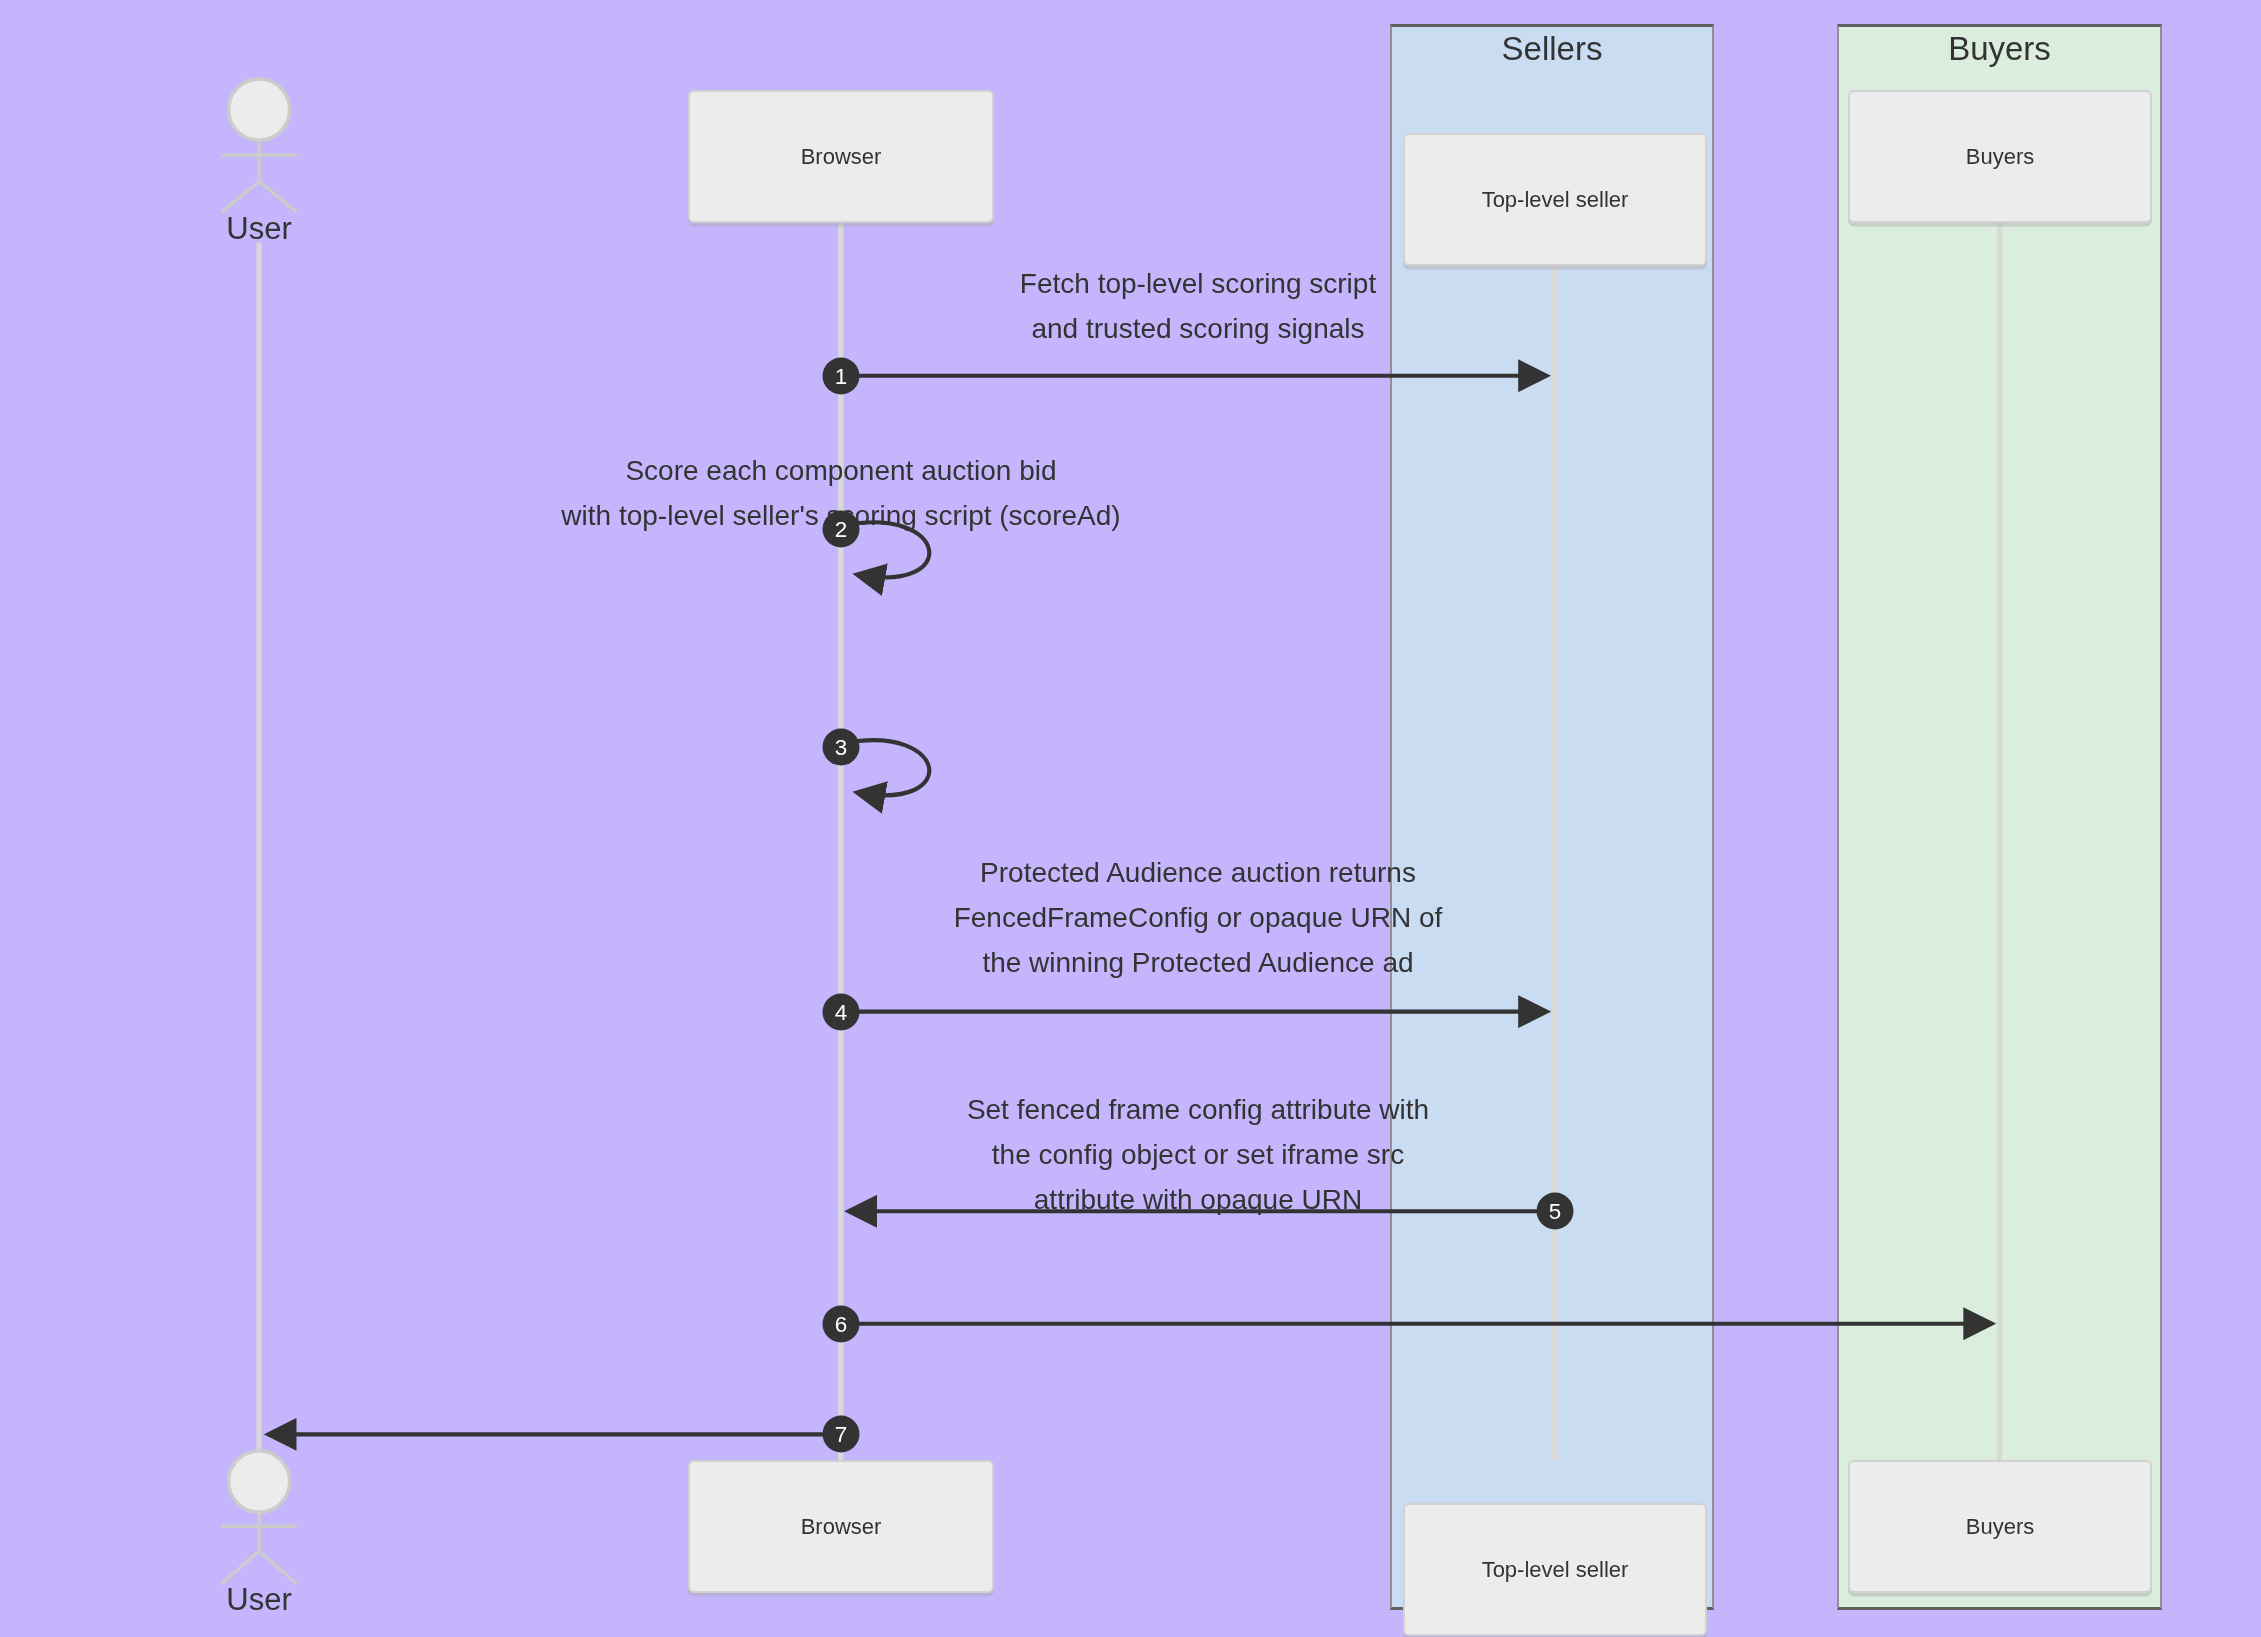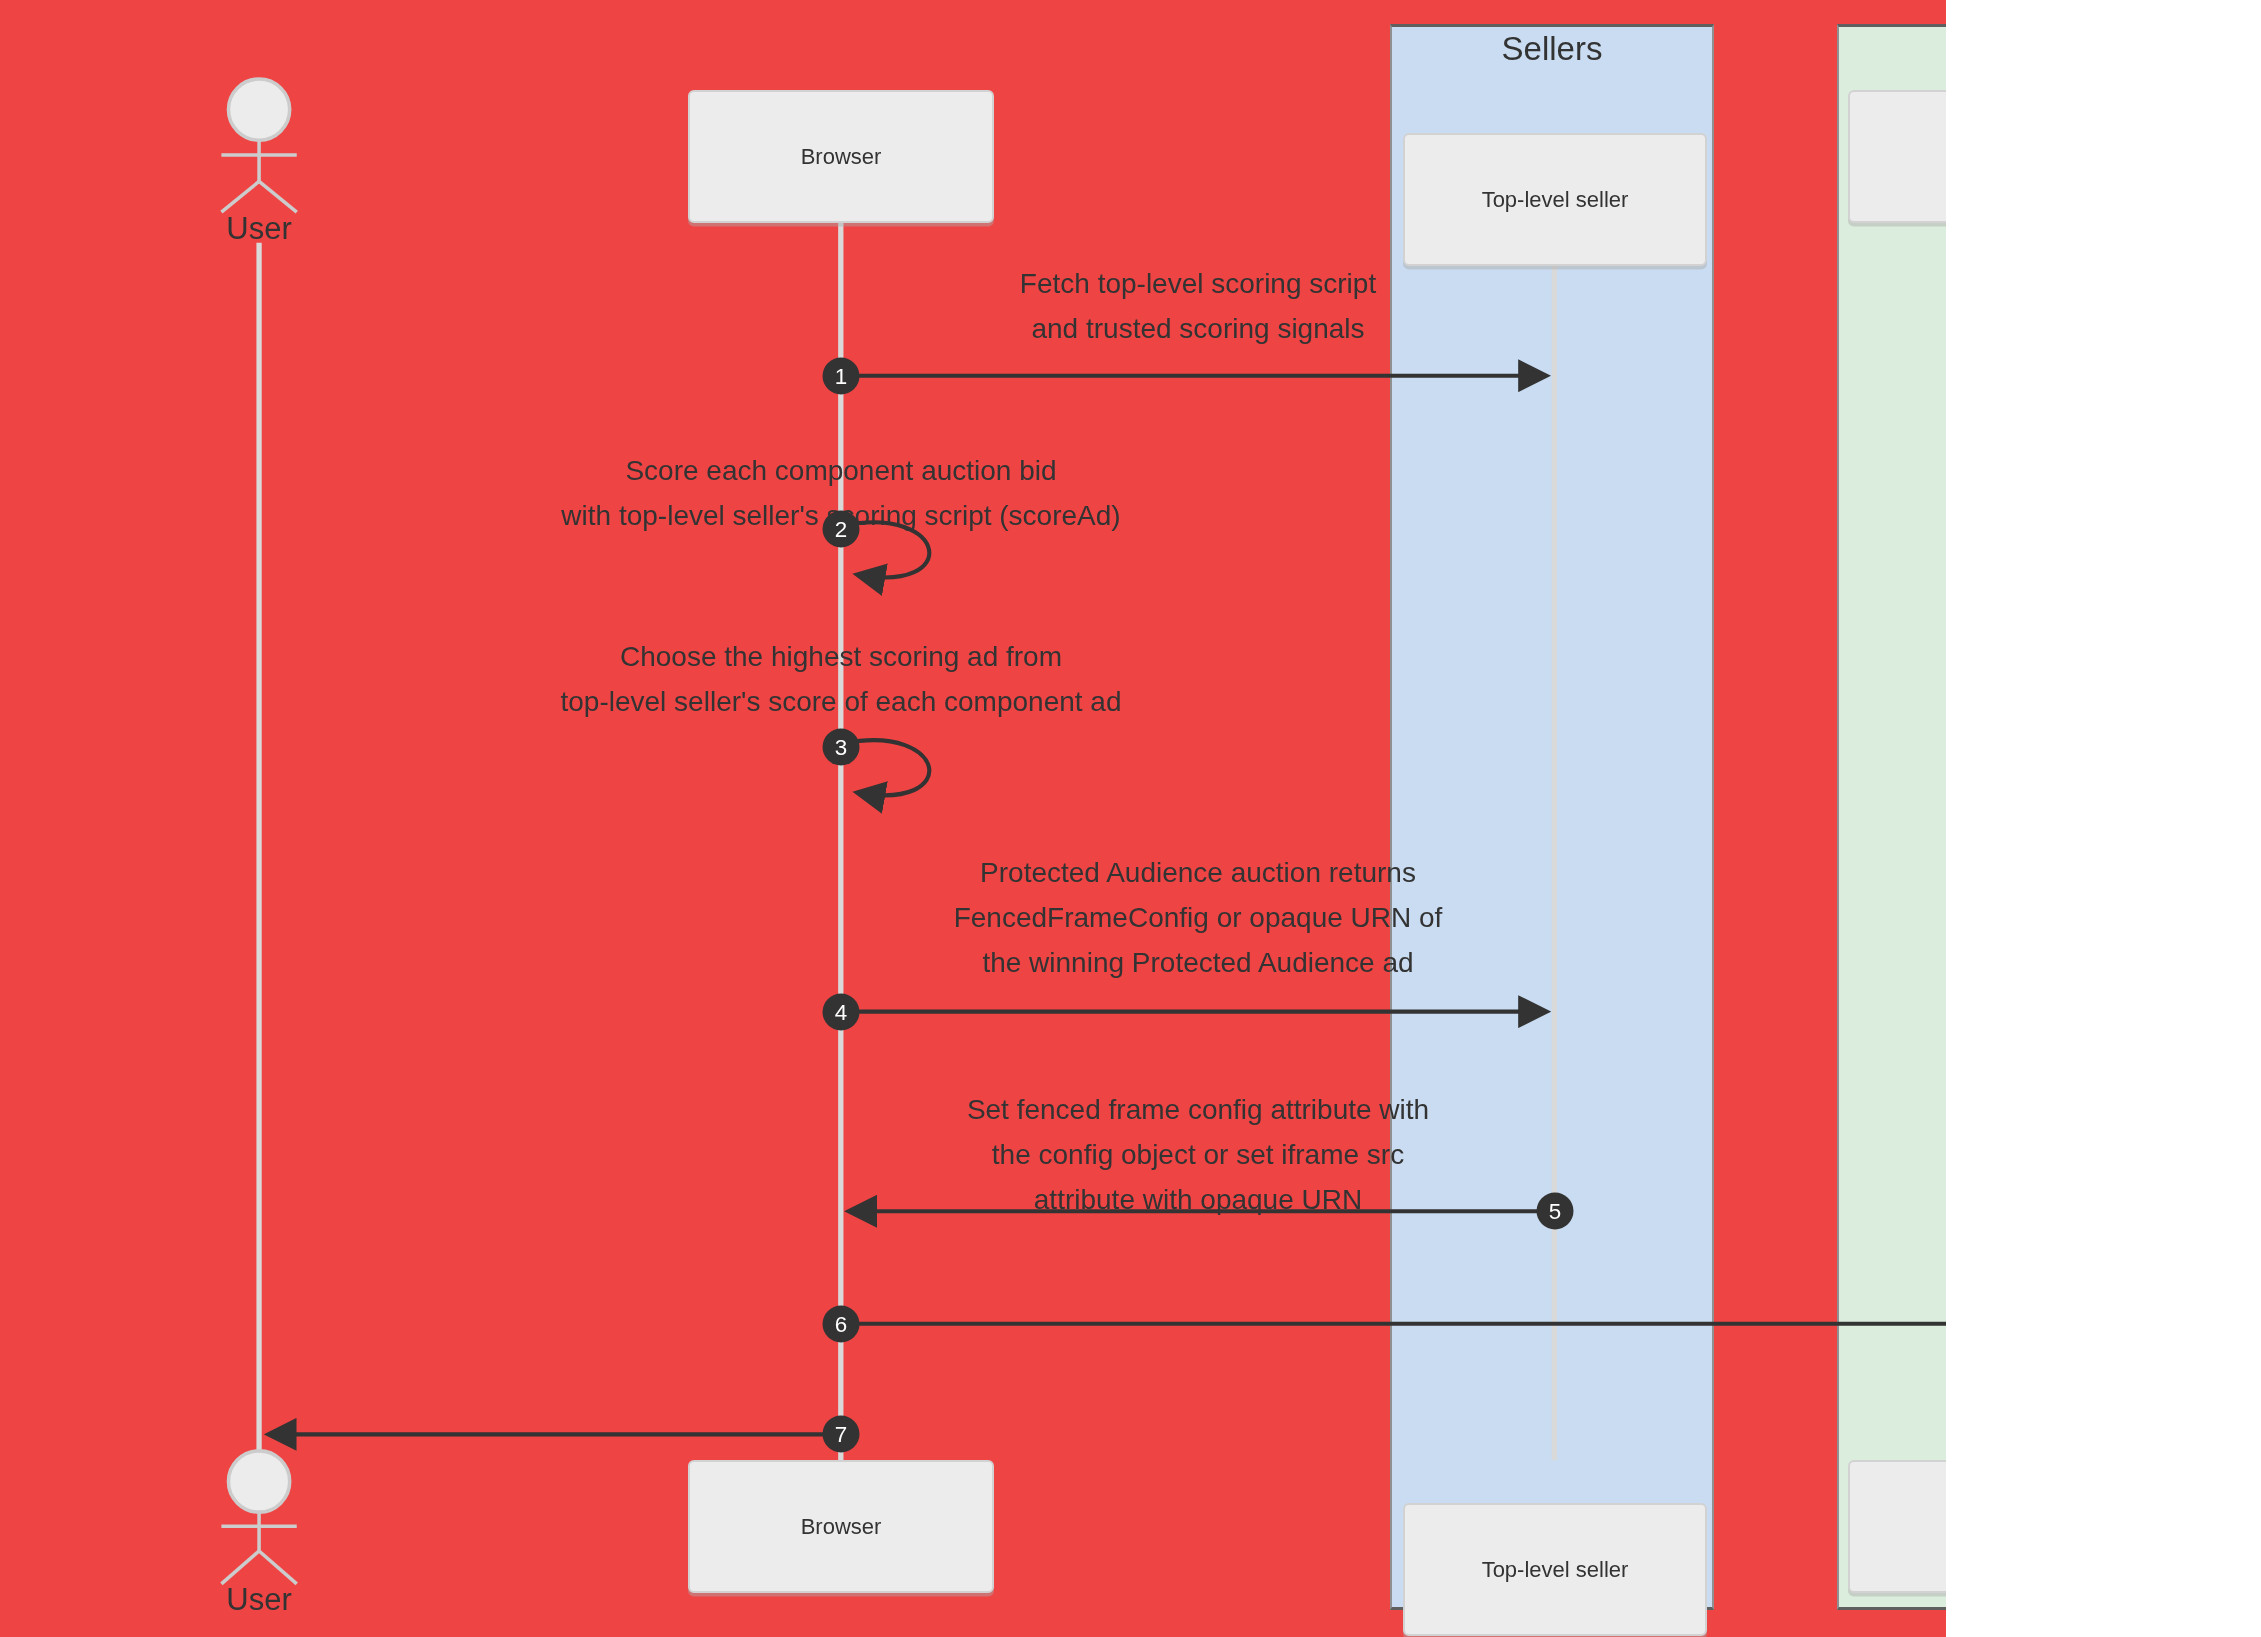--- a/index.html
+++ b/index.html
@@ -1,17 +1,17 @@
 <!DOCTYPE html>
 <html style="font-size:9.4px"><head>
 <meta charset="utf-8">
 <style>
   html,body{margin:0;padding:0;background:#ffffff;}
   #canvas{
-    position:relative;width:1946px;height:1637px;background:#ef4444;
+    position:relative;width:2261px;height:1637px;background:#c4b5fd;
     font-family:"Liberation Sans",sans-serif;color:#333;overflow:hidden;
   }
   
   .group{
     position:absolute;top:23.6px;height:1586px;box-sizing:border-box;
     border:2.4px solid #909090;border-top:3.5px solid #5f5f5f;border-bottom:3.5px solid #5f5f5f;
   }
   #group-sellers{left:1390px;width:324px;background:#c9dcf1;}
   #group-buyers{left:1837px;width:325px;background:#dbeddc;}
   .group-label{
@@ -119,22 +119,20 @@
     <span>Buyers</span>
   </div>
 
   <div class="actor-label" style="left:259px;top:211px;">User</div>
   <div class="actor-label" style="left:259px;top:1582px;">User</div>
 
   <div class="msg" style="left:1198px;top:261px;">Fetch top-level scoring script
 and trusted scoring signals</div>
   <div class="msg" style="left:841px;top:416px;margin-top:32px;">Score each component auction bid
 with top-level seller's scoring script (scoreAd)</div>
-  <div class="msg" style="left:841px;top:634px;">Choose the highest scoring ad from
-top-level seller's score of each component ad</div>
   <div class="msg" style="left:1198px;top:850px;">Protected Audience auction returns
 FencedFrameConfig or opaque URN of
 the winning Protected Audience ad</div>
   <div class="msg" style="left:1198px;top:1087px;">Set fenced frame config attribute with
 the config object or set iframe src
 attribute with opaque URN</div>
 
   <div class="badge" style="left:841px;top:376px;">1</div>
   <div class="badge" style="left:841px;top:529px;">2</div>
   <div class="badge" style="left:841px;top:747px;">3</div>

